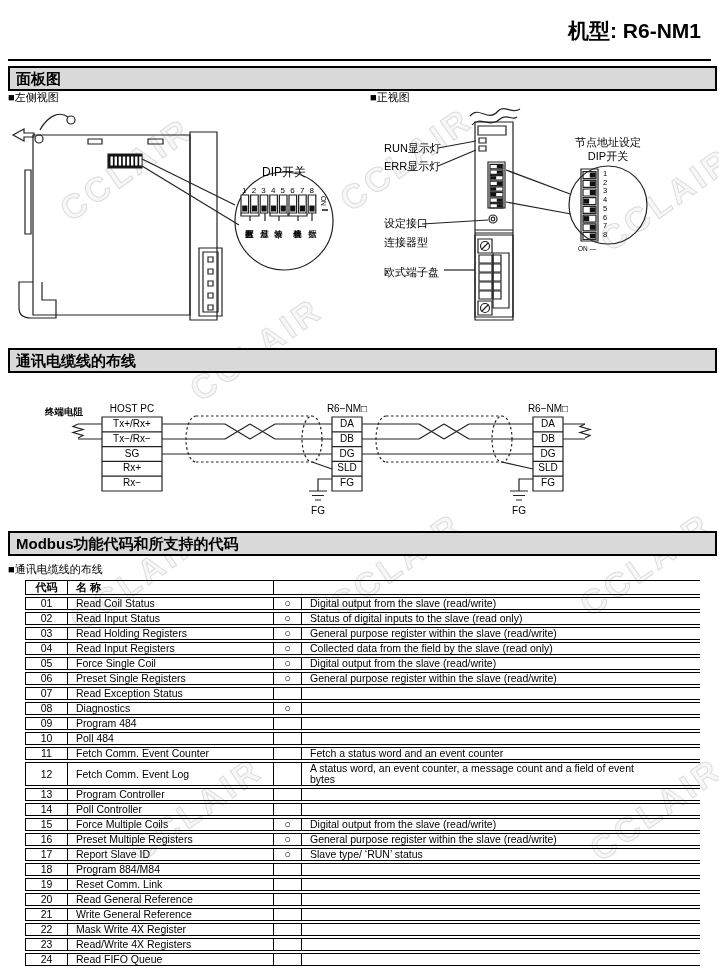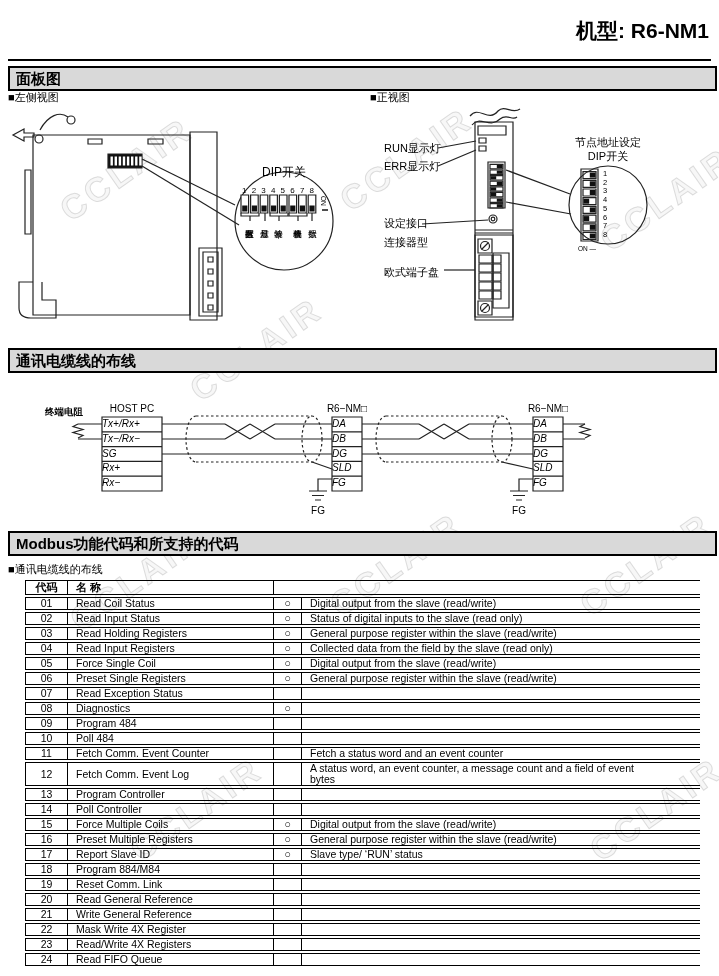--- a/index.html
+++ b/index.html
@@ -6,39 +6,39 @@
   .page {
     position:relative; width:719px; height:976px; background:#fff;
     font-family:"Liberation Sans", sans-serif; color:#000; overflow:hidden;
   }
   
   .wm {
     position:absolute; font-size:34px; font-weight:bold; letter-spacing:4px;
     color:rgba(0,0,0,0.03); -webkit-text-stroke:1px rgba(160,160,160,0.35);
     transform:rotate(-35deg); white-space:nowrap; pointer-events:none;
   }
-  .doc-title { position:absolute; top:17px; right:10px; font-size:21px; font-weight:bold;text-align:center; }
+  .doc-title { position:absolute; top:17px; right:18px; font-size:21px; font-weight:bold;text-align:center; }
   .title-rule { position:absolute; top:59px; left:8px; width:703px; height:2px; background:#000; }
   .section-bar {
     position:absolute; left:8px; width:699px; height:21px; background:#d9d9d9;
     border:2px solid #000; font-size:15px; font-weight:bold; line-height:21px; padding-left:6px;
   }
   .sub-label { position:absolute; font-size:11px; }
   .diagram { position:absolute; }
   .diagram svg { position:absolute; left:0; top:0; }
   .dlabel { position:absolute; font-size:11px; line-height:13px; }
   .center { text-align:center; }
   .v-label { writing-mode:vertical-rl; text-orientation:upright; font-size:8.5px; line-height:11px; }
   .dip-nums { font-size:8px; letter-spacing:5.2px; }
   .v-digits { white-space:pre-line; font-size:7.5px; line-height:8.7px; text-align:center; }
   .rot90 { transform:rotate(90deg); transform-origin:0 0; font-size:6.5px; white-space:nowrap; }
   .tiny { font-size:6.5px; }
   
   .wlabel { position:absolute; font-size:10px; }
-  .tcell { height:14.8px; line-height:14.8px; font-size:10px;font-style:italic; }
+  .tcell { height:14.8px; line-height:14.8px; text-align:center; font-size:10px; }
   .btitle { text-align:center; font-size:10px; }
   
   .modbus-table {
     position:absolute; left:25px; top:578px; width:675px;
     border-collapse:separate; border-spacing:0 2px; table-layout:fixed; font-size:10.5px;
   }
   .modbus-table td, .modbus-table th {
     height:11px; line-height:11px; padding:0;
     border-top:1px solid #000; border-bottom:1px solid #000;
     overflow:hidden; text-align:left; font-weight:normal;

